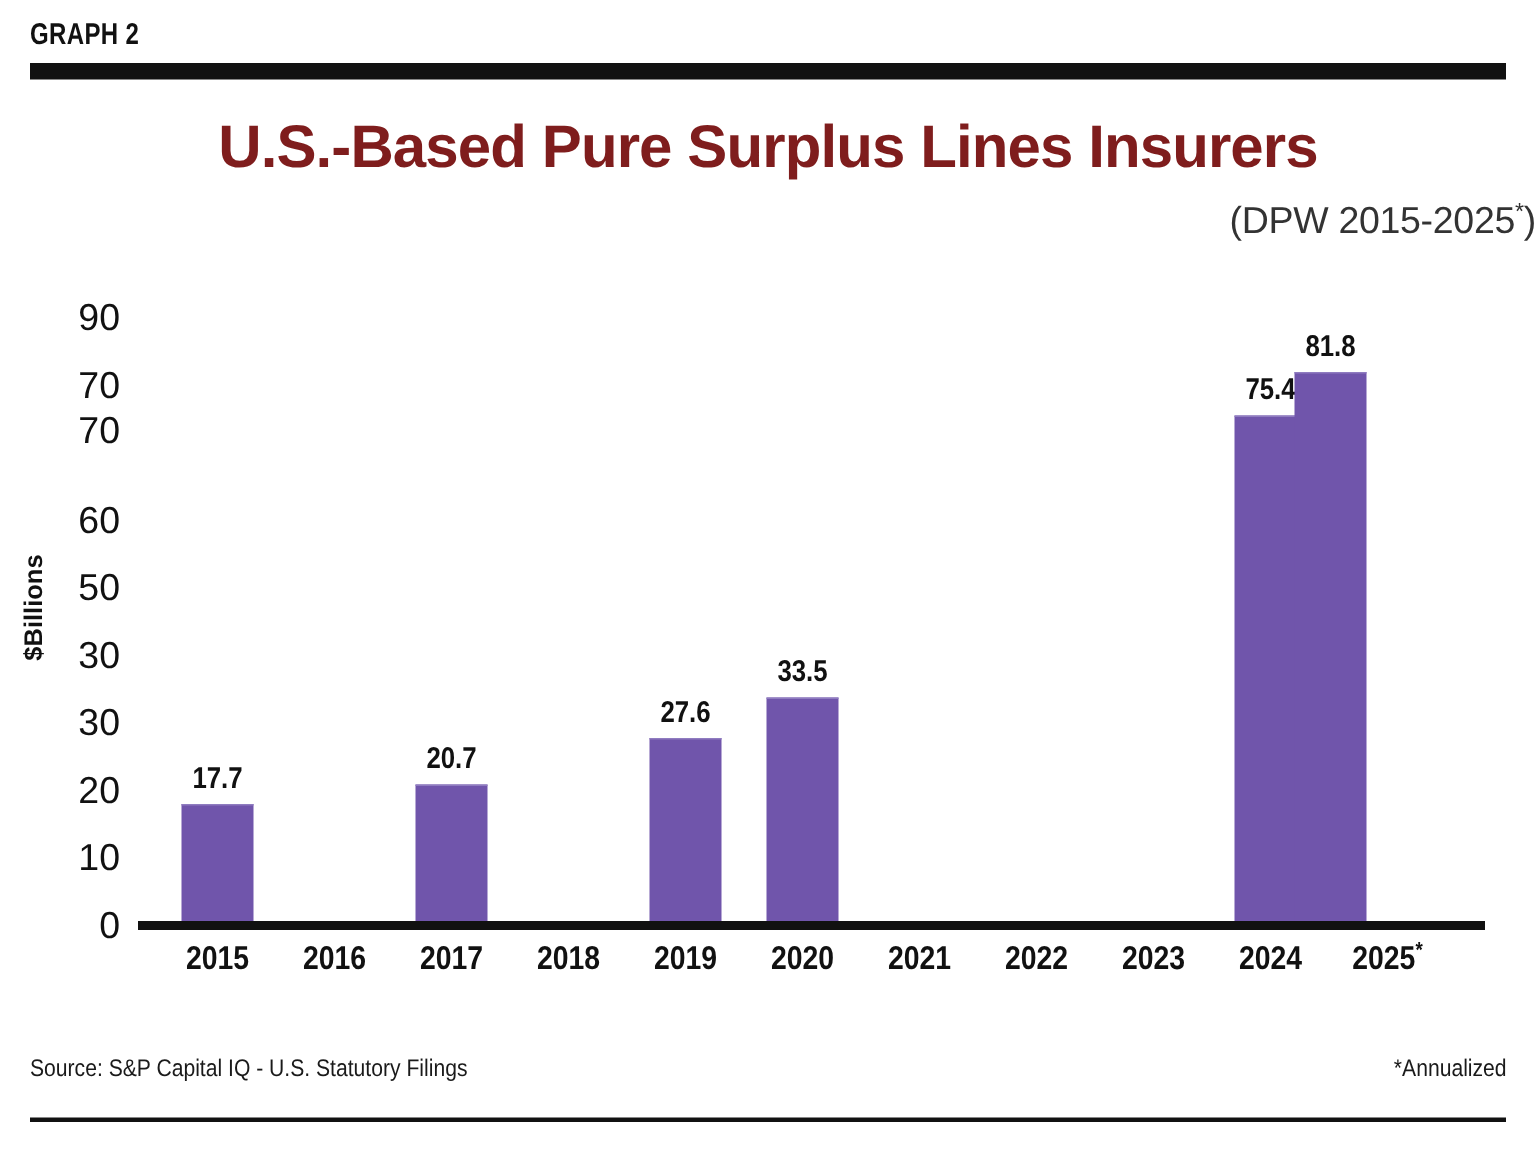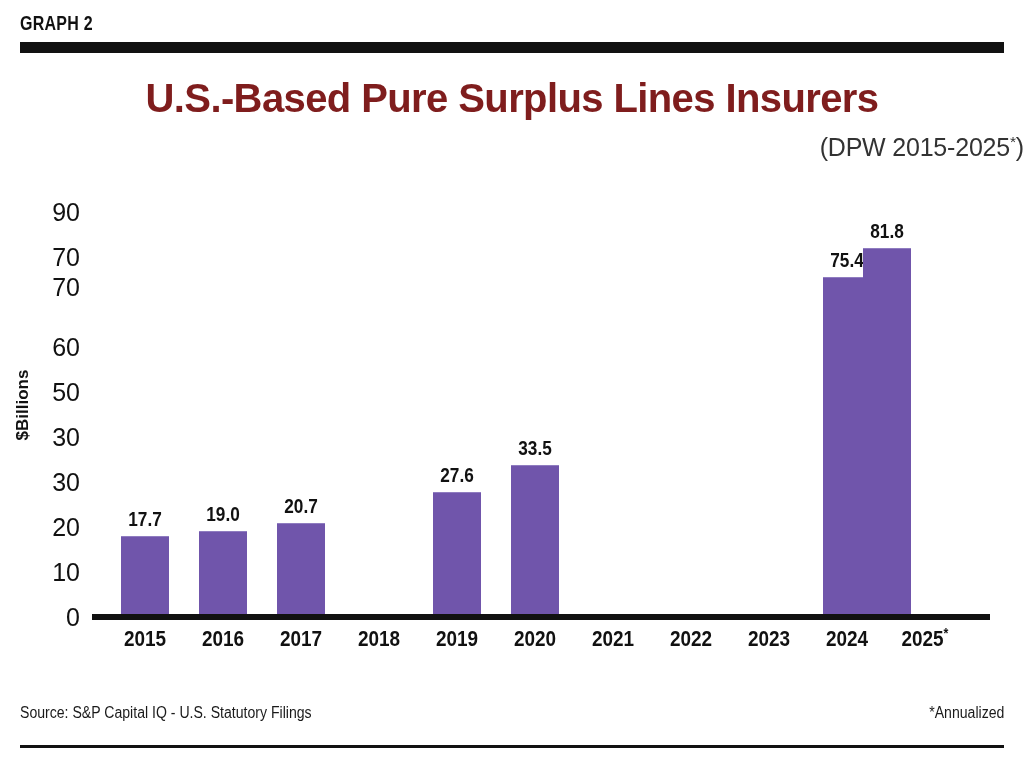--- a/index.html
+++ b/index.html
@@ -224,24 +224,20 @@
     <div class="y-tick" style="top: 469px;">30</div>
     <div class="y-tick" style="top: 514px;">20</div>
     <div class="y-tick" style="top: 559px;">10</div>
     <div class="y-tick" style="top: 604px;">0</div>
   </div>
 
 <div id="plot-area">
     <div class="bar-slot" style="left: 14px;">
       <div class="bar" style="height: 79.65px; background: rgb(112, 85, 171);"></div>
       <div class="bar-value" style="bottom: 86.65px;">17.7</div>
-    </div>
-    <div class="bar-slot" style="left: 92px;">
-      <div class="bar" style="height: 85.5px; background: rgb(112, 85, 171);"></div>
-      <div class="bar-value" style="bottom: 92.5px;">19.0</div>
     </div>
     <div class="bar-slot" style="left: 170px;">
       <div class="bar" style="height: 93.15px; background: rgb(112, 85, 171);"></div>
       <div class="bar-value" style="bottom: 100.15px;">20.7</div>
     </div>
     <div class="bar-slot" style="left: 326px;">
       <div class="bar" style="height: 124.2px; background: rgb(112, 85, 171);"></div>
       <div class="bar-value" style="bottom: 131.2px;">27.6</div>
     </div>
     <div class="bar-slot" style="left: 404px;">

